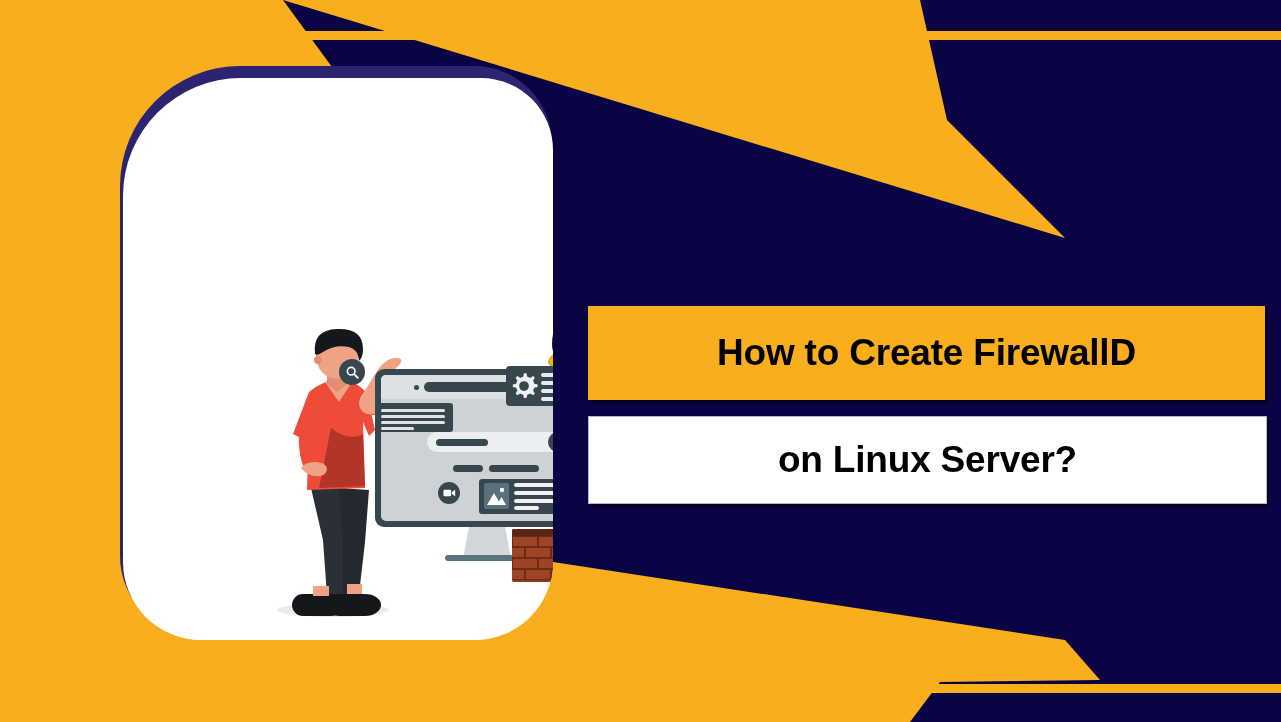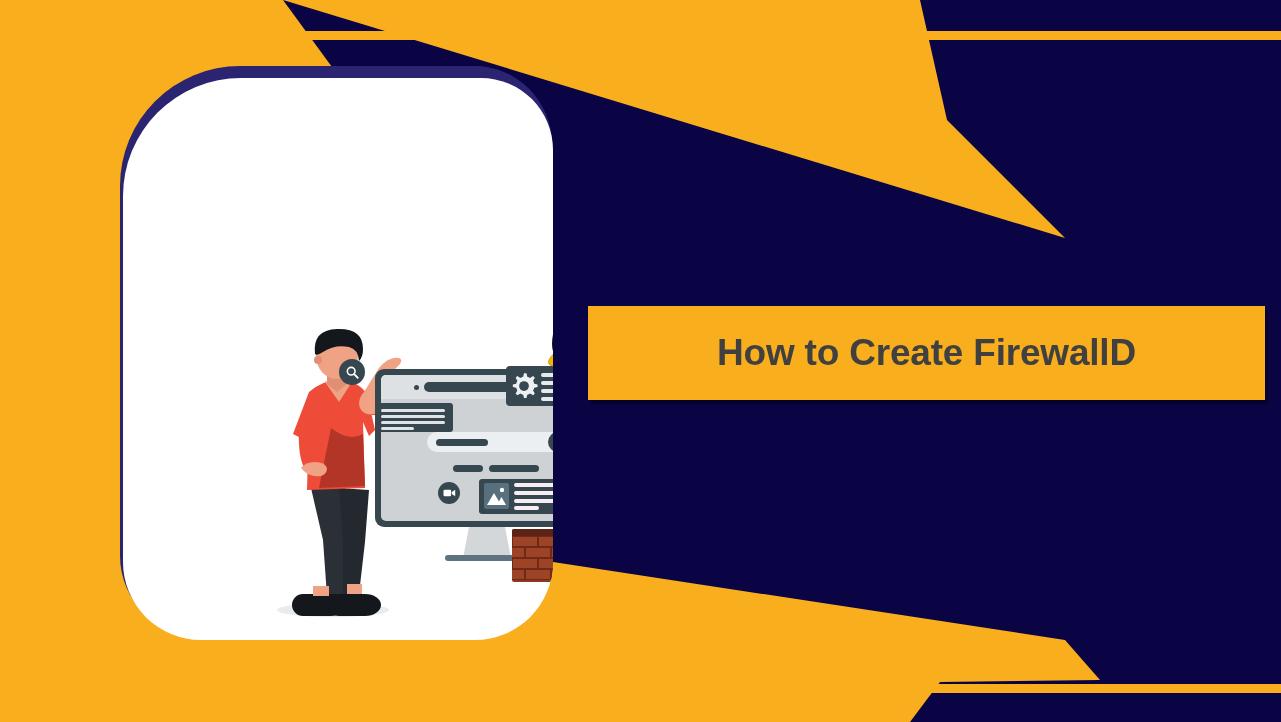--- a/index.html
+++ b/index.html
@@ -305,21 +305,21 @@
     height: 94px;
     background: #f9ae1e;
   }
   .title-box-2 {
     top: 416px;
     height: 86px;
     background: #ffffff;
     border: 1px solid #b9bad0;
   }
   .title-text {
-    color: #404040;
+    color: #000000;
     font-family: "Liberation Sans", sans-serif;
     font-weight: bold;
     font-size: 37px;
     letter-spacing: -0.2px;
     white-space: nowrap;
   }
 </style>
 </head>
 <body>
 
@@ -493,14 +493,17 @@
             <i style="left:39px;width:26px;"></i>
         </div>
       </div>
 
     </div>
   </div>
 
   <div class="title-box title-box-1">
     <span class="title-text">How to Create FirewallD</span>
   </div>
+  <div class="title-box title-box-2">
+    <span class="title-text">on Linux Server?</span>
+  </div>
 
 </div>
 
 </body></html>

